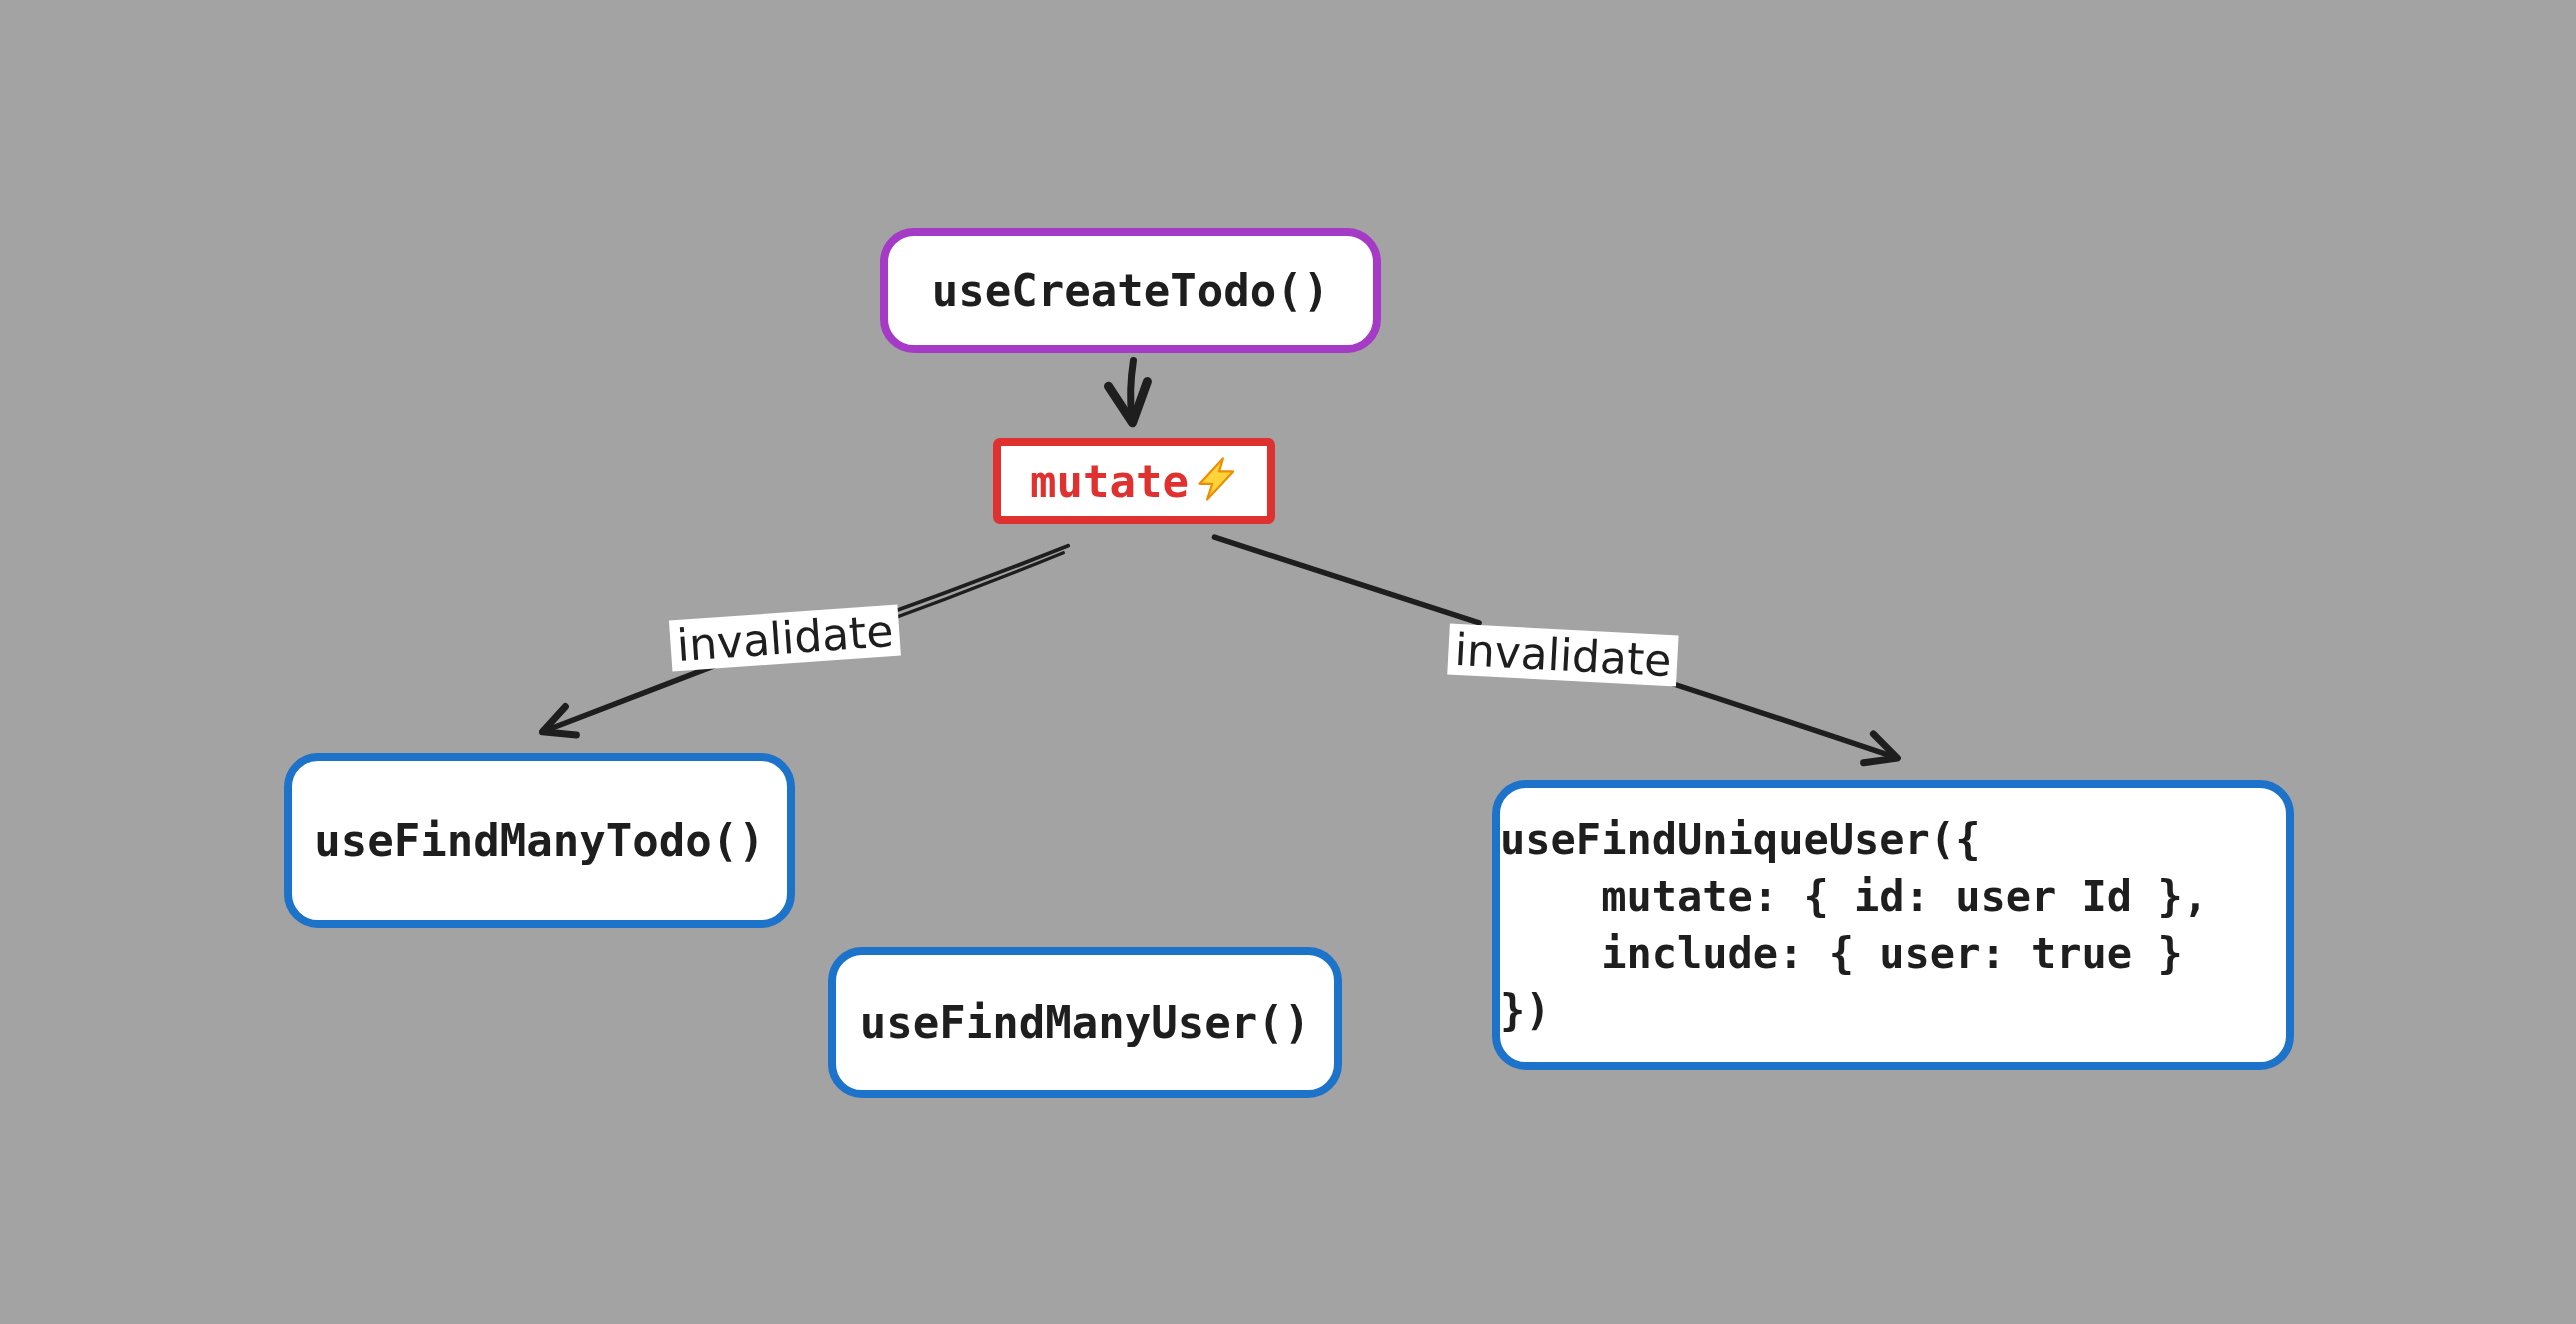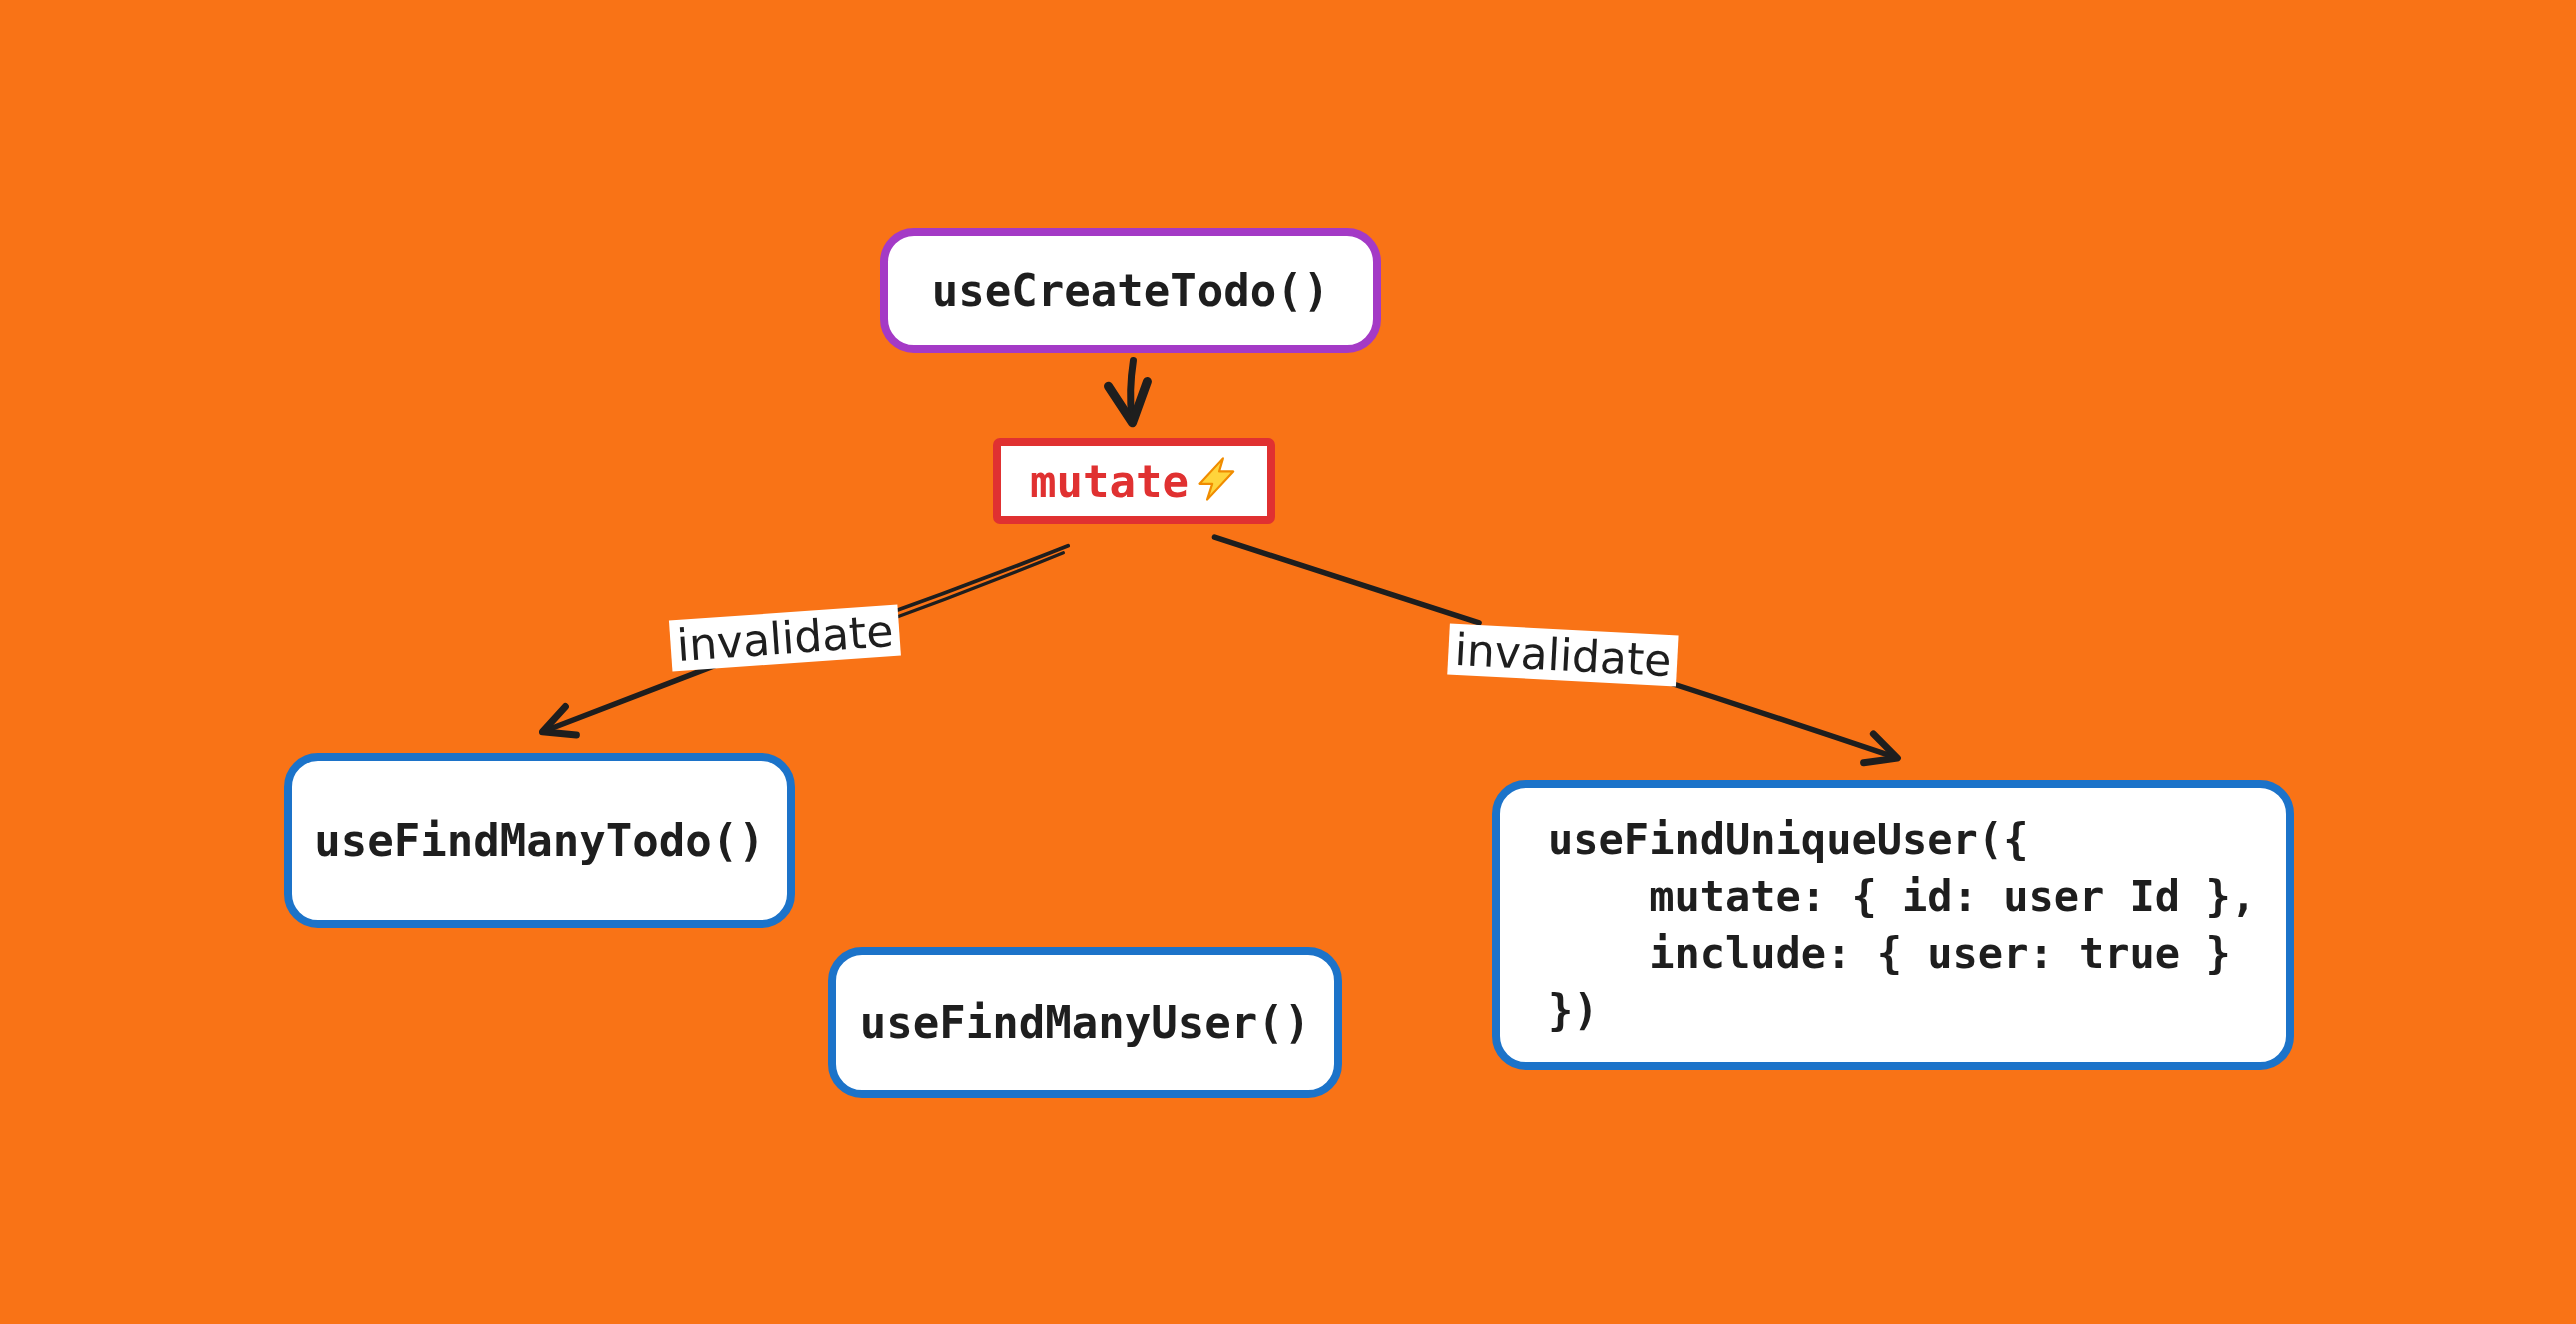--- a/index.html
+++ b/index.html
@@ -8,21 +8,21 @@
     background: #ffffff;
     width: 2576px;
     height: 1325px;
     overflow: hidden;
     font-family: "DejaVu Sans", sans-serif;
   }
   .canvas {
     position: relative;
     width: 2576px;
     height: 1325px;
-    background: #f97316;
+    background: #a3a3a3;
   }
   .edges-layer {
     position: absolute;
     inset: 0;
     width: 2576px;
     height: 1325px;
     pointer-events: none;
   }
   .node {
     position: absolute;
@@ -59,21 +59,20 @@
     border: 8.6px solid #1c73c9;
     font-size: 44px;
   }
   .node-find-unique-user {
     left: 1492px; top: 780px; width: 802px; height: 290px;
     border: 8.6px solid #1c73c9;
     font-size: 42px;
     flex-direction: column;
     align-items: flex-start;
     justify-content: center;
-    padding-left: 48px;
     padding-right: 15.6px;
   }
   .code-line {
     white-space: pre;
     line-height: 57px;
     font-family: "DejaVu Sans Mono", monospace;
     font-weight: bold;
     color: #1e1e1e;
   }
   .edge-label {

